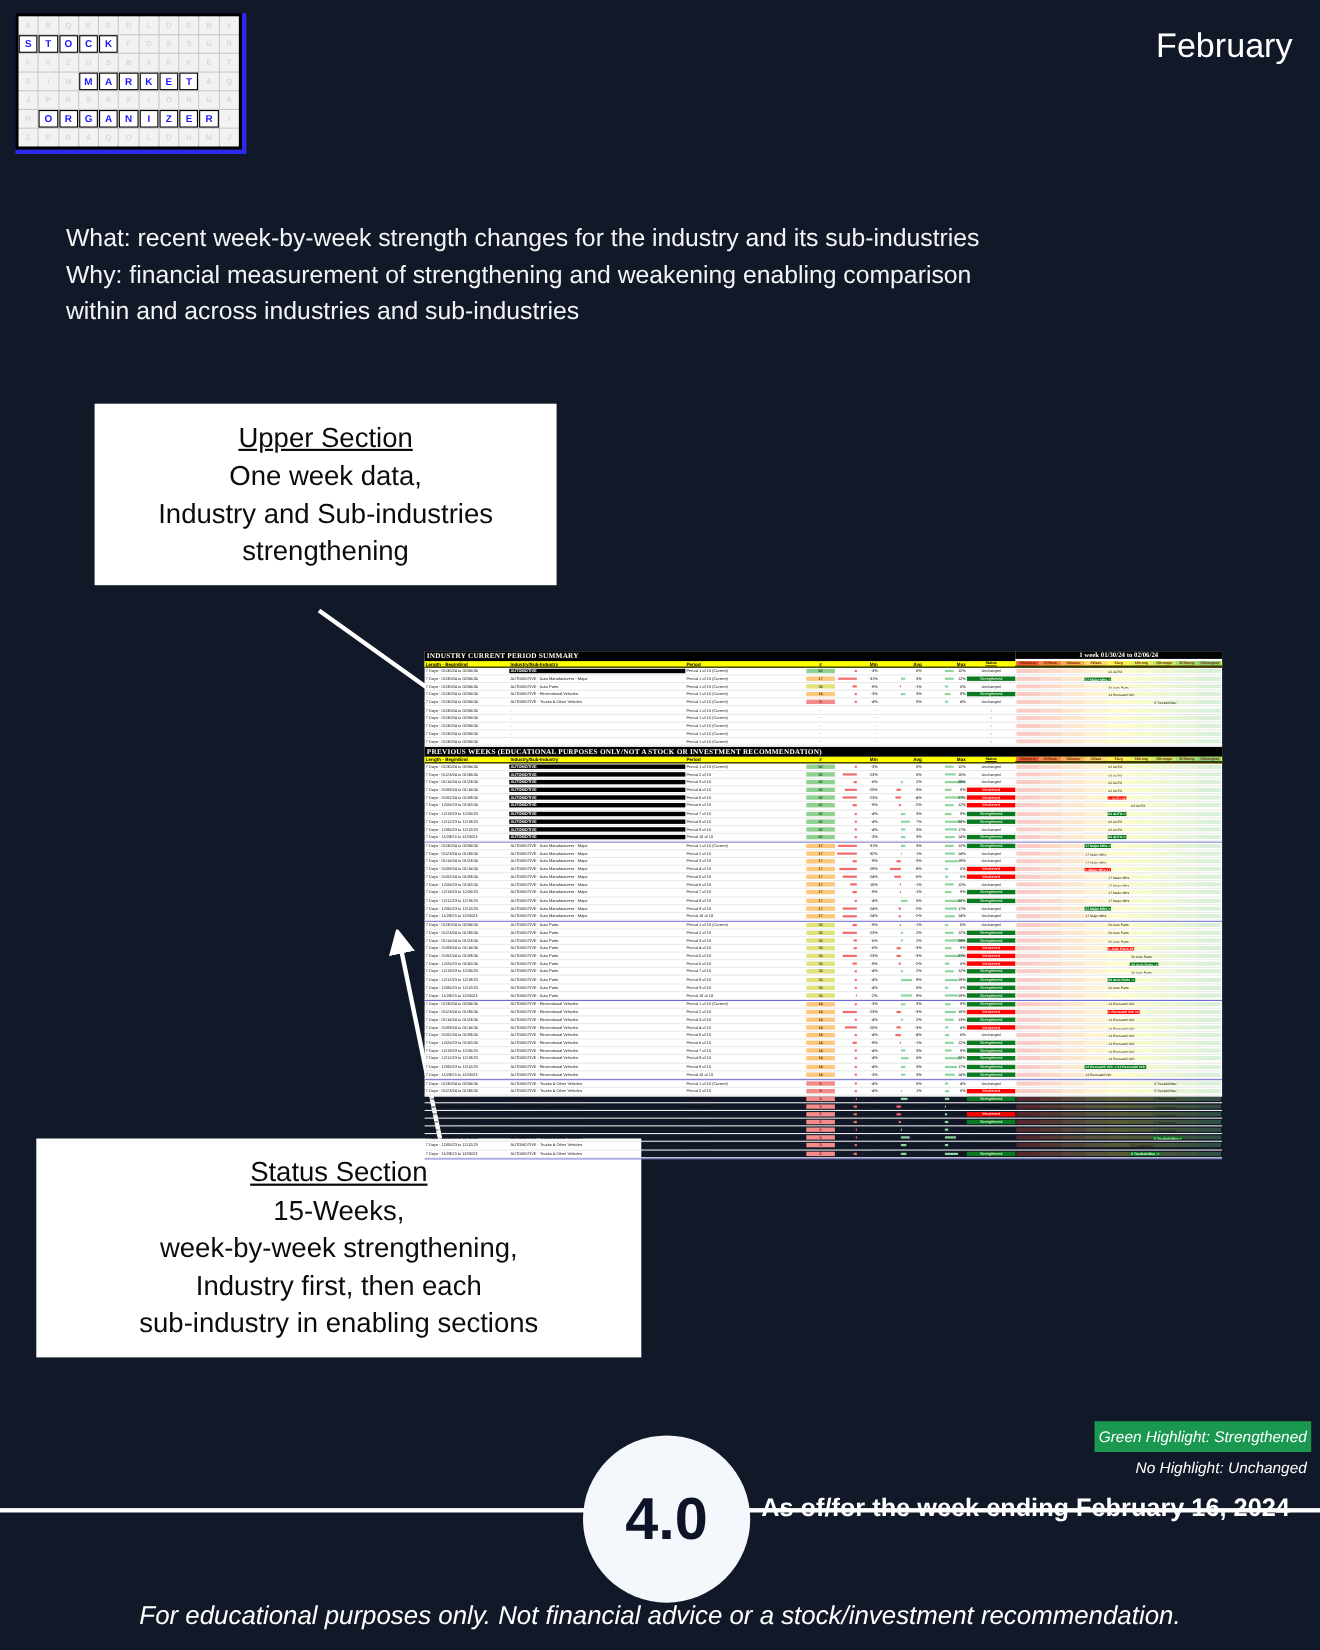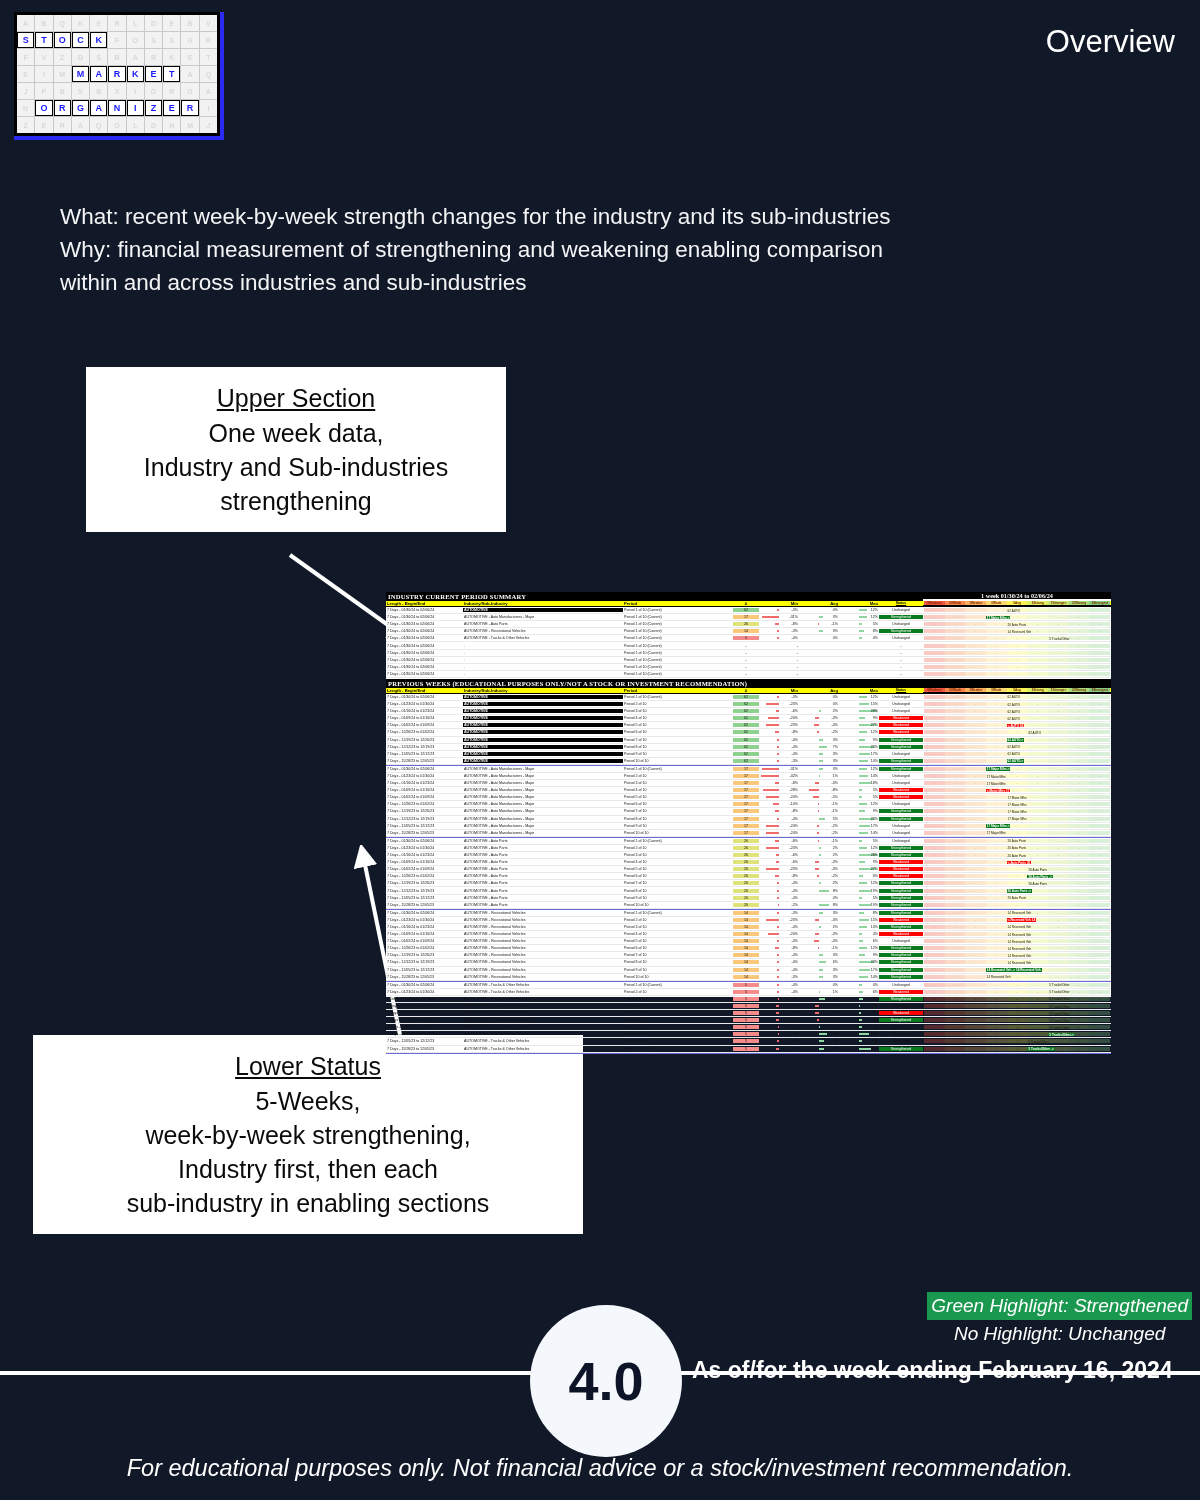--- a/index.html
+++ b/index.html
@@ -66,21 +66,21 @@
   .grad-hdr > div { padding:0 1px; text-align:center; overflow:hidden; white-space:nowrap; text-decoration:underline; }
   .weekband { background:#000; color:#fff; font-weight:bold; font-size:6.2px;
               text-align:center; font-family:"Liberation Serif",serif; }
   .tag-g { background:#0a7a1e; color:#fff; font-weight:bold; }
   .tag-r { background:#ff0000; color:#fff; font-weight:bold; }
   .barcell { position:relative; }
   .bar { position:absolute; top:1px; bottom:1px; }
   .bar.red { background:#f26b6b; right:50%; }
   .bar.grn { background:#8ed5a0; left:50%; }
   
-  #legend { position:absolute; right:8px; top:1292px; text-align:center; font-size:19px;
+  #legend { position:absolute; right:8px; top:1292px; text-align:right; font-size:14px;
             font-style:italic; line-height:26px; }
   #legend span { padding:1px 4px; display:inline-block; }
   .lg-green { background:#1a9850; color:#fff; }
   .lg-red   { background:#fa2a2a; color:#fff; }
   .lg-none  { color:#fff; }
   
   #foot-rule { position:absolute; left:0; top:1371px; width:1200px; height:4px; background:#fff; }
   #badge { position:absolute; left:530px; top:1305px; width:152px; height:152px;
            border-radius:50%; background:#f4f7fb; display:flex; align-items:center;
            justify-content:center; color:#0d1427; font-size:54px; font-weight:bold; }
@@ -169,40 +169,40 @@
           <div class="lc">O</div>
           <div class="lc">L</div>
           <div class="lc">D</div>
           <div class="lc">H</div>
           <div class="lc">M</div>
           <div class="lc">J</div>
         </div>
     </div>
   </div>
   <div id="title-block">
-    <div id="deck-sub">Overview</div>
+    <div id="deck-sub">February</div>
   </div>
 </div>
 
 <div id="desc">
   <div>What: recent week-by-week strength changes for the industry and its sub-industries</div>
   <div>Why: financial measurement of strengthening and weakening enabling comparison</div>
   <div>within and across industries and sub-industries</div>
 </div>
 
 <div class="callout" id="callout-upper">
   <span class="ctitle">Upper Section</span>
   <span>One week data,</span><br>
   <span>Industry and Sub-industries</span><br>
   <span>strengthening</span>
 </div>
 
 <div class="callout" id="callout-lower">
-  <span class="ctitle">Lower Status</span>
-  <span>5-Weeks,</span><br>
+  <span class="ctitle">Status Section</span>
+  <span>15-Weeks,</span><br>
   <span>week-by-week strengthening,</span><br>
   <span>Industry first, then each</span><br>
   <span>sub-industry in enabling sections</span>
 </div>
 
 <svg class="arrow" style="left:280px; top:545px; width:210px; height:110px;">
   <defs>
     <marker id="ah1" markerWidth="6" markerHeight="6" refX="3" refY="3" orient="auto">
       <path d="M0,0 L6,3 L0,6 z" fill="#ffffff"></path>
     </marker>

